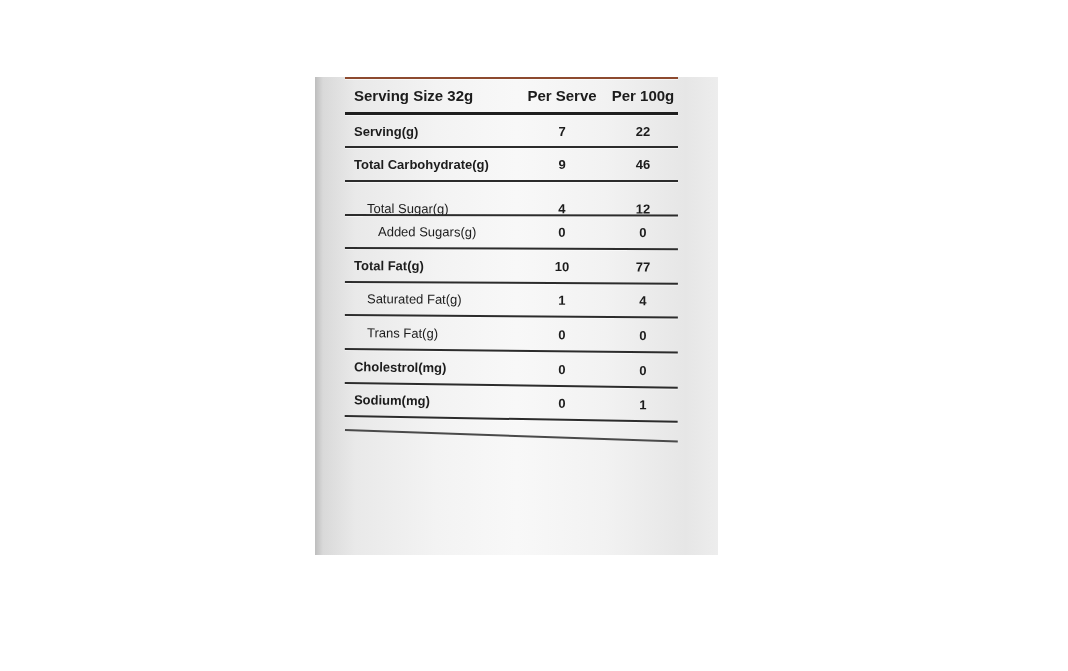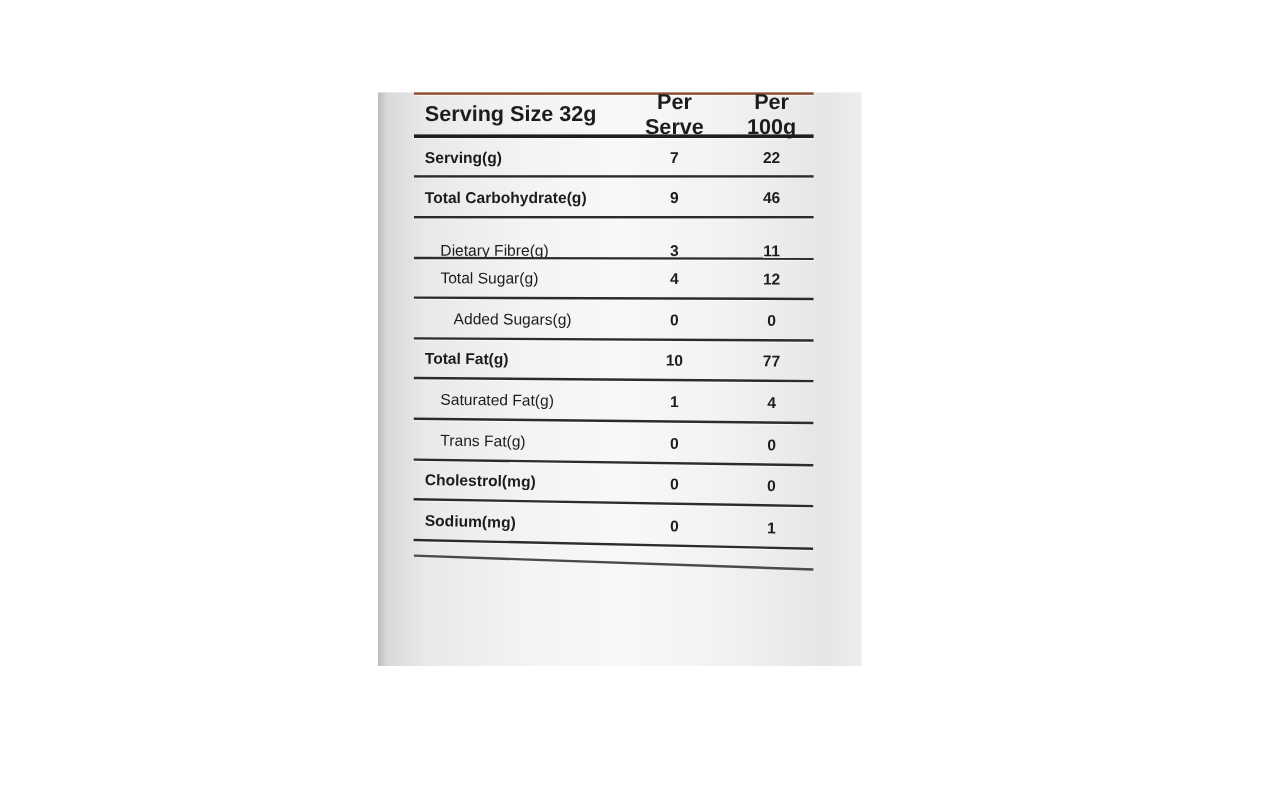--- a/index.html
+++ b/index.html
@@ -63,21 +63,21 @@
     min-width: 0;
   }
   .cols .val {
     width: 70px;
     text-align: center;
     flex: 0 0 auto;
   }
   .cols .val + .val { margin-left: 11px; }
   .serving-row {
     height: 33px;
-    font-size: 18px;
+    font-size: 15px;
     font-weight: 700;
   }
   .serving-row .lbl { padding-left: 9px; }
   .thick-line {
     height: 2.5px;
     background: #1f1f1f;
     box-shadow: 0 1px 0 rgba(255,255,255,0.55);
   }
   .nrow {
     position: relative;
@@ -147,26 +147,20 @@
           <span class="row-line"></span>
         </div>
 
         <div class="nrow bold cols">
           <span class="lbl">Total Carbohydrate(g)</span>
           <span class="val">9</span>
           <span class="val">46</span>
           <span class="row-line"></span>
         </div>
 
-        <div class="nrow ind1 cols">
-          <span class="lbl">Dietary Fibre(g)</span>
-          <span class="val">3</span>
-          <span class="val">11</span>
-          <span class="row-line"></span>
-        </div>
 
         <div class="nrow ind1 cols">
           <span class="lbl">Total Sugar(g)</span>
           <span class="val">4</span>
           <span class="val">12</span>
           <span class="row-line"></span>
         </div>
 
         <div class="nrow ind2 cols">
           <span class="lbl">Added Sugars(g)</span>

